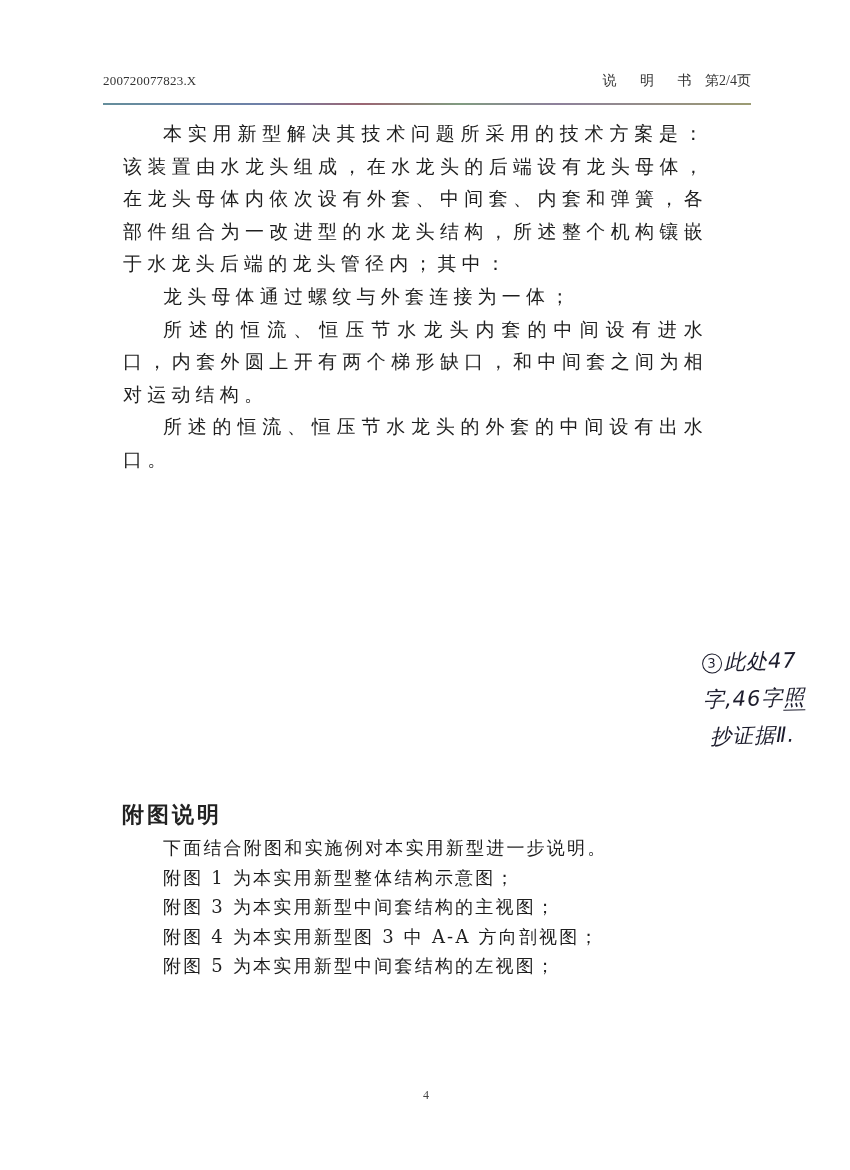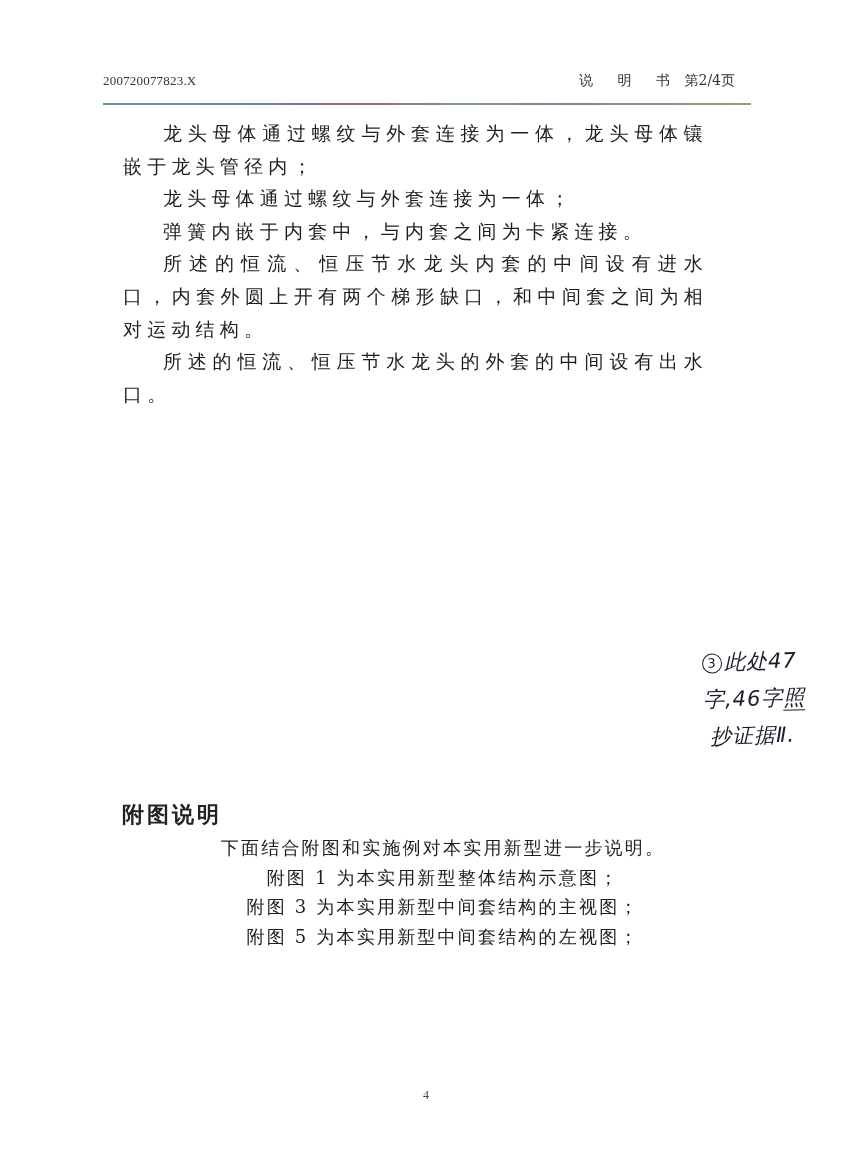--- a/index.html
+++ b/index.html
@@ -26,23 +26,24 @@
     }
     .header .docno {
       position: absolute;
       left: 0;
       top: 3px;
       font-family: "Liberation Serif", "DejaVu Serif", serif;
       letter-spacing: 0.2px;
     }
     .header .right {
       position: absolute;
-      right: 16px;
+      right: 0;
       top: 2px;
       font-size: 14px;
+      font-family: Liberation Serif, serif;
     }
     .header .right .title {
       letter-spacing: 10px;
       margin-right: 0px;
     }
     .rule {
       position: absolute;
       left: 103px;
       top: 103px;
       width: 648px;
@@ -85,21 +86,20 @@
       left: 163px;
       top: 833px;
       width: 560px;
       font-size: 18px;
       line-height: 29.5px;
       letter-spacing: 2.2px;
       color: #1e1e1e;
     }
     .fig-list div {
       white-space: nowrap;
-      text-align: center;
     }
     .page-number {
       position: absolute;
       left: 423px;
       top: 1088px;
       font-size: 12px;
       color: #444;
       font-family: "Liberation Serif", serif;
     }
     .annotation {
@@ -139,35 +139,35 @@
   <span class="docno">200720077823.X</span>
   <span class="right">
     <span class="title">说 明 书</span>
     <span>第2/4页</span>
   </span>
 </div>
 
 <div class="rule"></div>
 
 <div class="body-text">
-  <p class="para">龙头母体通过螺纹与外套连接为一体，龙头母体镶嵌于龙头管径内；</p>
+  <p class="para">本实用新型解决其技术问题所采用的技术方案是：该装置由水龙头组成，在水龙头的后端设有龙头母体，在龙头母体内依次设有外套、中间套、内套和弹簧，各部件组合为一改进型的水龙头结构，所述整个机构镶嵌于水龙头后端的龙头管径内；其中：</p>
   <p class="para">龙头母体通过螺纹与外套连接为一体；</p>
-  <p class="para">弹簧内嵌于内套中，与内套之间为卡紧连接。</p>
   <p class="para">所述的恒流、恒压节水龙头内套的中间设有进水口，内套外圆上开有两个梯形缺口，和中间套之间为相对运动结构。</p>
   <p class="para">所述的恒流、恒压节水龙头的外套的中间设有出水口。</p>
 </div>
 
 <div class="annotation">
   <div><span class="circ">3</span><span>此处47</span></div>
   <div><span>字,46字</span><span class="ann-ul">照</span></div>
   <div style="padding-left:6px;"><span>抄证据Ⅱ.</span></div>
 </div>
 
 <div class="section-heading">附图说明</div>
 
 <div class="fig-list">
   <div>下面结合附图和实施例对本实用新型进一步说明。</div>
   <div>附图 1 为本实用新型整体结构示意图；</div>
   <div>附图 3 为本实用新型中间套结构的主视图；</div>
+  <div>附图 4 为本实用新型图 3 中 A-A 方向剖视图；</div>
   <div>附图 5 为本实用新型中间套结构的左视图；</div>
 </div>
 
 <div class="page-number">4</div>
 
 </body></html>

